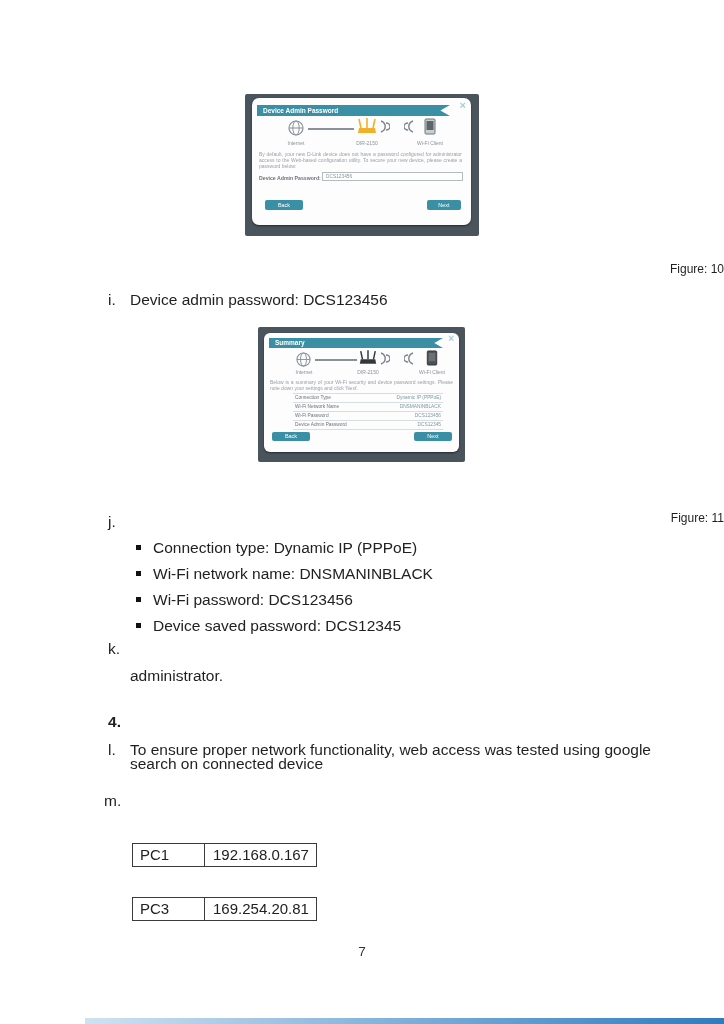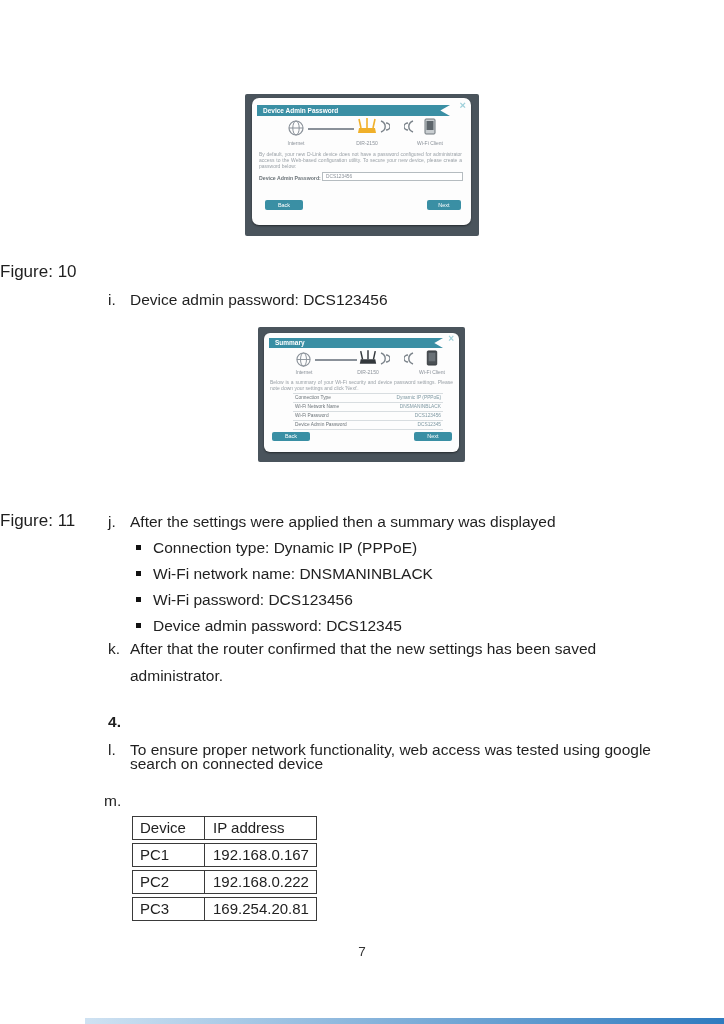--- a/index.html
+++ b/index.html
@@ -6,21 +6,21 @@
   .page{
     position:relative;width:724px;height:1024px;background:#ffffff;
     font-family:"Liberation Sans", sans-serif;color:#222;overflow:hidden;margin:0 auto;
   }
   
   .txtrow{position:absolute;left:0;width:724px;height:20px;font-size:15.5px;color:#1f1f1f;}
   .txtrow .marker{position:absolute;left:108px;}
   .txtrow .marker.m{left:104px;}
   .txtrow .body{position:absolute;left:130px;white-space:nowrap;}
   .txtrow.bold .marker,.txtrow.bold .body{font-weight:bold;letter-spacing:.2px;}
-  .caption{position:absolute;left:0;width:724px;text-align:left;font-size:17px;color:#1f1f1f;}
+  .caption{position:absolute;left:0;width:724px;text-align:right;font-size:12px;color:#1f1f1f;}
   .bulletrow{position:absolute;left:0;width:724px;height:20px;font-size:15.5px;}
   .bulletrow .sq{position:absolute;left:136px;top:6px;width:5px;height:5px;background:#111;}
   .bulletrow .body{position:absolute;left:153px;white-space:nowrap;}
   .pagenum{position:absolute;left:0;width:724px;text-align:center;font-size:13.5px;color:#333;}
 
   
   .iprow{position:absolute;left:132px;width:185px;height:24px;border:1.2px solid #3a3a3a;
          display:flex;box-sizing:border-box;background:#fff;}
   .iprow .c1{width:64px;border-right:1.2px solid #3a3a3a;padding-left:7px;line-height:21px;font-size:15px;}
   .iprow .c2{flex:1;padding-left:8px;line-height:21px;font-size:15px;}
@@ -154,43 +154,41 @@
 
       <div class="tealbtn" style="left:8px;top:99px;width:38px;height:9px;font-size:5.5px;line-height:9px;">Back</div>
       <div class="tealbtn" style="right:7px;top:99px;width:38px;height:9px;font-size:5.5px;line-height:9px;">Next</div>
     </div>
   </div>
 
   <div class="caption" style="top:486px;margin-top:25px;">Figure: 11</div>
 
   <div class="txtrow" style="top:513px;">
     <span class="marker">j.</span>
-    <span class="body">After the settings were applied then a summary was displayed</span>
   </div>
 
   <div class="bulletrow" style="top:565px;">
     <span class="sq"></span>
     <span class="body">Wi-Fi network name: DNSMANINBLACK</span>
   </div>
   <div class="bulletrow" style="top:539px;">
     <span class="sq"></span>
     <span class="body">Connection type: Dynamic IP (PPPoE)</span>
   </div>
   <div class="bulletrow" style="top:591px;">
     <span class="sq"></span>
     <span class="body">Wi-Fi password: DCS123456</span>
   </div>
   <div class="bulletrow" style="top:617px;">
     <span class="sq"></span>
-    <span class="body">Device admin password: DCS12345</span>
+    <span class="body">Device saved password: DCS12345</span>
   </div>
 
   <div class="txtrow" style="top:640px;">
     <span class="marker">k.</span>
-    <span class="body">After that the router confirmed that the new settings has been saved</span>
   </div>
   <div class="txtrow" style="top:667px;">
     <span class="body">administrator.</span>
   </div>
 
   <div class="txtrow bold" style="top:713px;">
     <span class="marker">4.</span>
   </div>
 
   <div class="txtrow" style="top:741px;">
@@ -198,32 +196,24 @@
     <span class="body">To ensure proper network functionality, web access was tested using google</span>
   </div>
   <div class="txtrow" style="top:755px;">
     <span class="body">search on connected device</span>
   </div>
 
   <div class="txtrow" style="top:792px;">
     <span class="marker m">m.</span>
   </div>
 
-  <div class="iprow" style="top:816px;">
-    <span class="c1">Device</span>
-    <span class="c2">IP address</span>
-  </div>
   <div class="iprow" style="top:843px;">
     <span class="c1">PC1</span>
     <span class="c2">192.168.0.167</span>
   </div>
-  <div class="iprow" style="top:870px;">
-    <span class="c1">PC2</span>
-    <span class="c2">192.168.0.222</span>
-  </div>
   <div class="iprow" style="top:897px;">
     <span class="c1">PC3</span>
     <span class="c2">169.254.20.81</span>
   </div>
 
   <div class="pagenum" style="top:944px;">7</div>
 
   <div class="bottombar"></div>
 </div>
 

